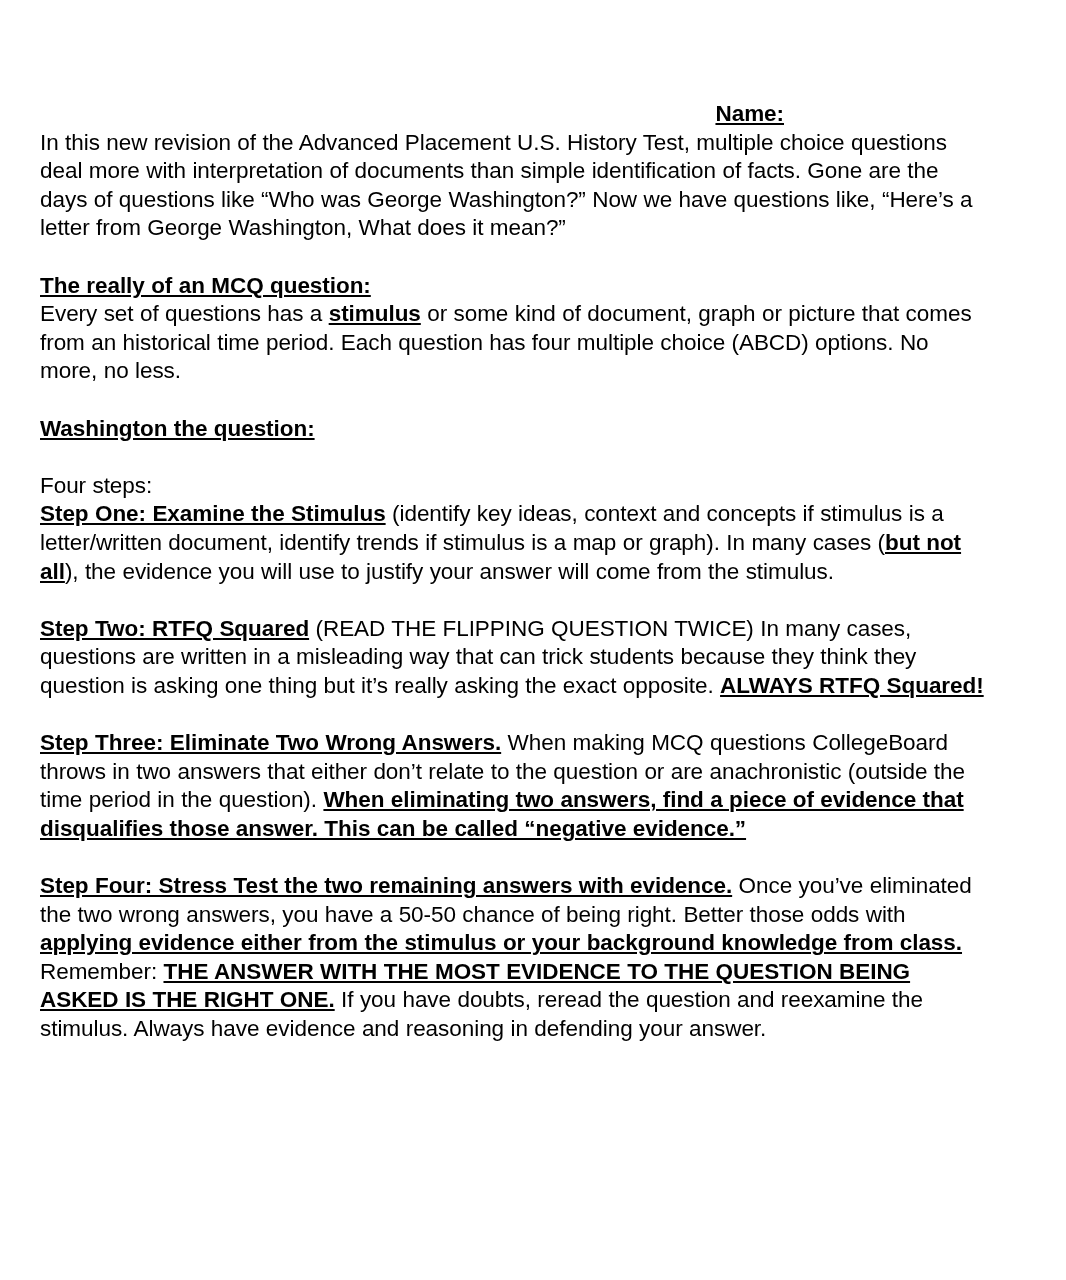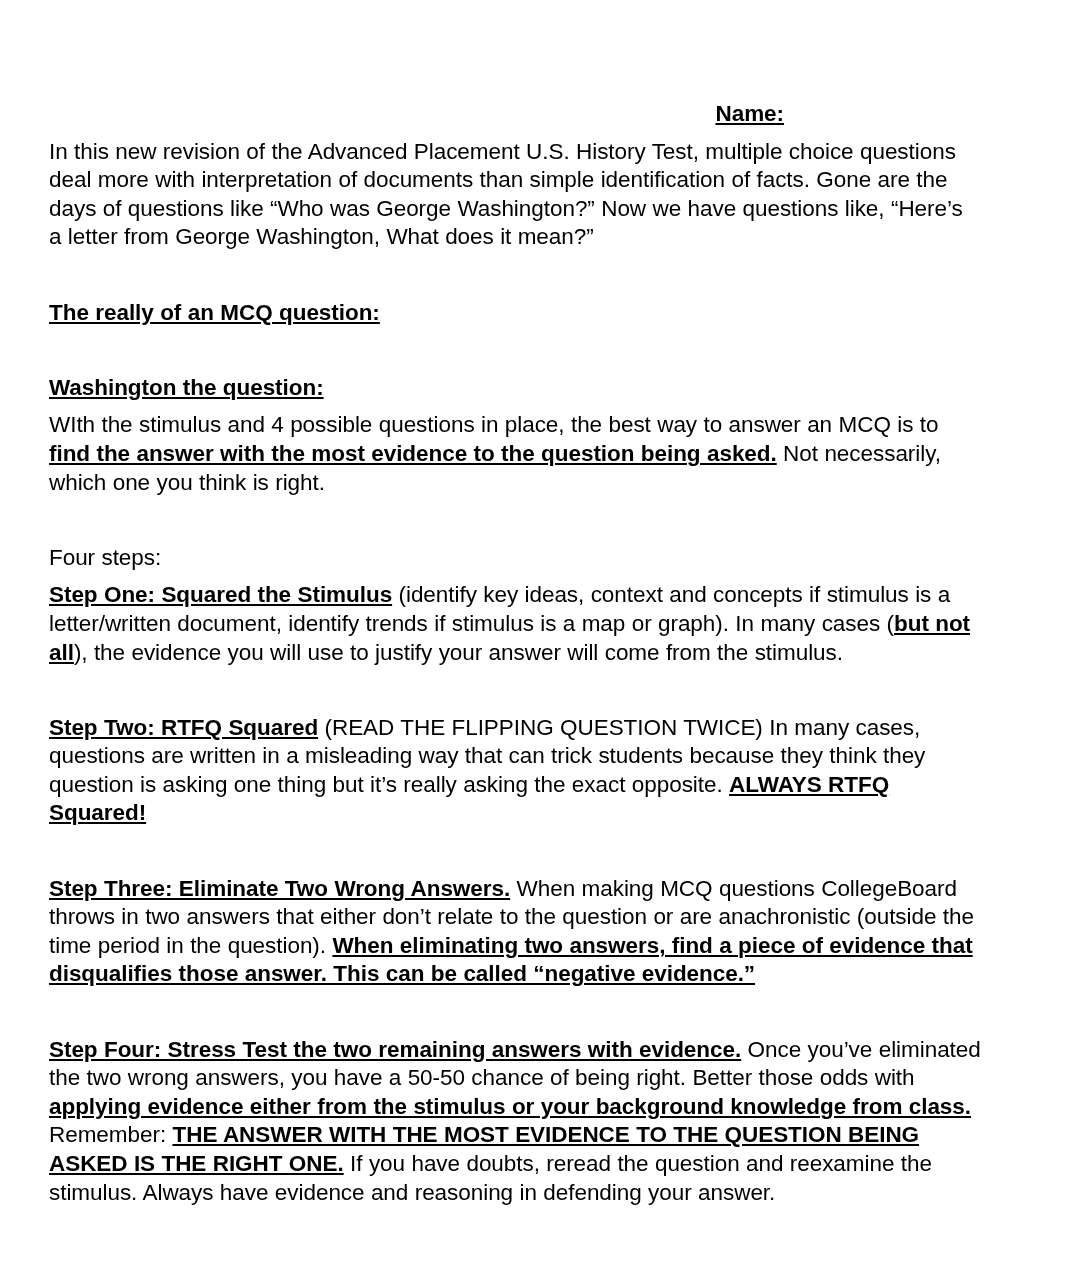--- a/index.html
+++ b/index.html
@@ -43,21 +43,21 @@
 
   .doc-title {
     text-align: center;
     font-weight: bold;
     text-decoration: underline;
     line-height: 28.6px;
     padding-right: 34px;
   }
 
   p.para {
-    margin: 9px;
+    margin: 0;
     padding: 0;
     text-align: left;
   }
 
   .spacer {
     height: 28.6px;
     line-height: 28.6px;
   }
 
   .hd {
@@ -76,31 +76,31 @@
   <div class="doc-body">
 
     <div class="name-line"><span class="u">Name:</span></div>
 
 
     <p class="para">In this new revision of the Advanced Placement U.S. History Test, multiple choice questions deal more with interpretation of documents than simple identification of facts. Gone are the days of questions like “Who was George Washington?” Now we have questions like, “Here’s a letter from George Washington, What does it mean?”</p>
 
     <div class="spacer">&nbsp;</div>
 
     <p class="para"><span class="hd">The really of an MCQ question:</span></p>
+    <p class="para"><span>Every set of questions has a </span><span class="bu">stimulus</span><span> or some kind of document, graph or picture that comes from an historical time period. Each question has four multiple choice (ABCD) options. No more, no less.</span></p>
 
     <div class="spacer">&nbsp;</div>
 
     <p class="para"><span class="hd">Washington the question:</span></p>
-    <p class="para"><span>WIth the stimulus and 4 possible questions in place, the best way to answer an MCQ is to </span><span class="bu">find the answer with the most evidence to the question being asked.</span><span> Not necessarily, which one you think is right.</span></p>
 
     <div class="spacer">&nbsp;</div>
 
     <p class="para">Four steps:</p>
 
-    <p class="para"><span class="hd">Step One: Squared the Stimulus</span><span> (identify key ideas, context and concepts if stimulus is a letter/written document, identify trends if stimulus is a map or graph). In many cases (</span><span class="bu">but not all</span><span>), the evidence you will use to justify your answer will come from the stimulus.</span></p>
+    <p class="para"><span class="hd">Step One: Examine the Stimulus</span><span> (identify key ideas, context and concepts if stimulus is a letter/written document, identify trends if stimulus is a map or graph). In many cases (</span><span class="bu">but not all</span><span>), the evidence you will use to justify your answer will come from the stimulus.</span></p>
 
     <div class="spacer">&nbsp;</div>
 
     <p class="para"><span class="hd">Step Two: RTFQ Squared</span><span> (READ THE FLIPPING QUESTION TWICE) In many cases, questions are written in a misleading way that can trick students because they think they question is asking one thing but it’s really asking the exact opposite. </span><span class="bu">ALWAYS RTFQ Squared!</span><span></span></p>
 
     <div class="spacer">&nbsp;</div>
 
     <p class="para"><span class="hd">Step Three: Eliminate Two Wrong Answers.</span><span> When making MCQ questions CollegeBoard throws in two answers that either don’t relate to the question or are anachronistic (outside the time period in the question). </span><span class="bu">When eliminating two answers, find a piece of evidence that disqualifies those answer. This can be called “negative evidence.”</span><span></span></p>
 
     <div class="spacer">&nbsp;</div>

